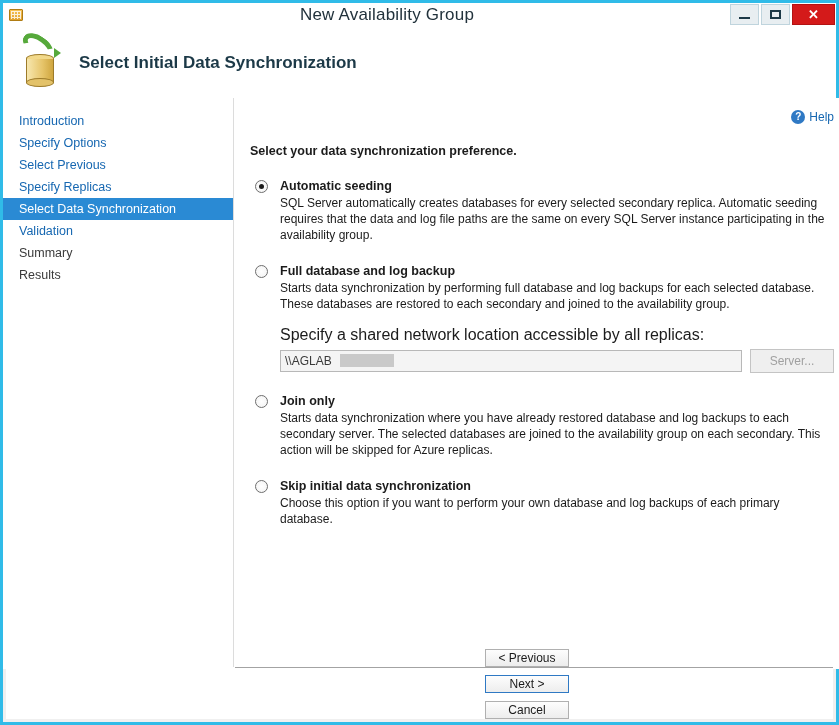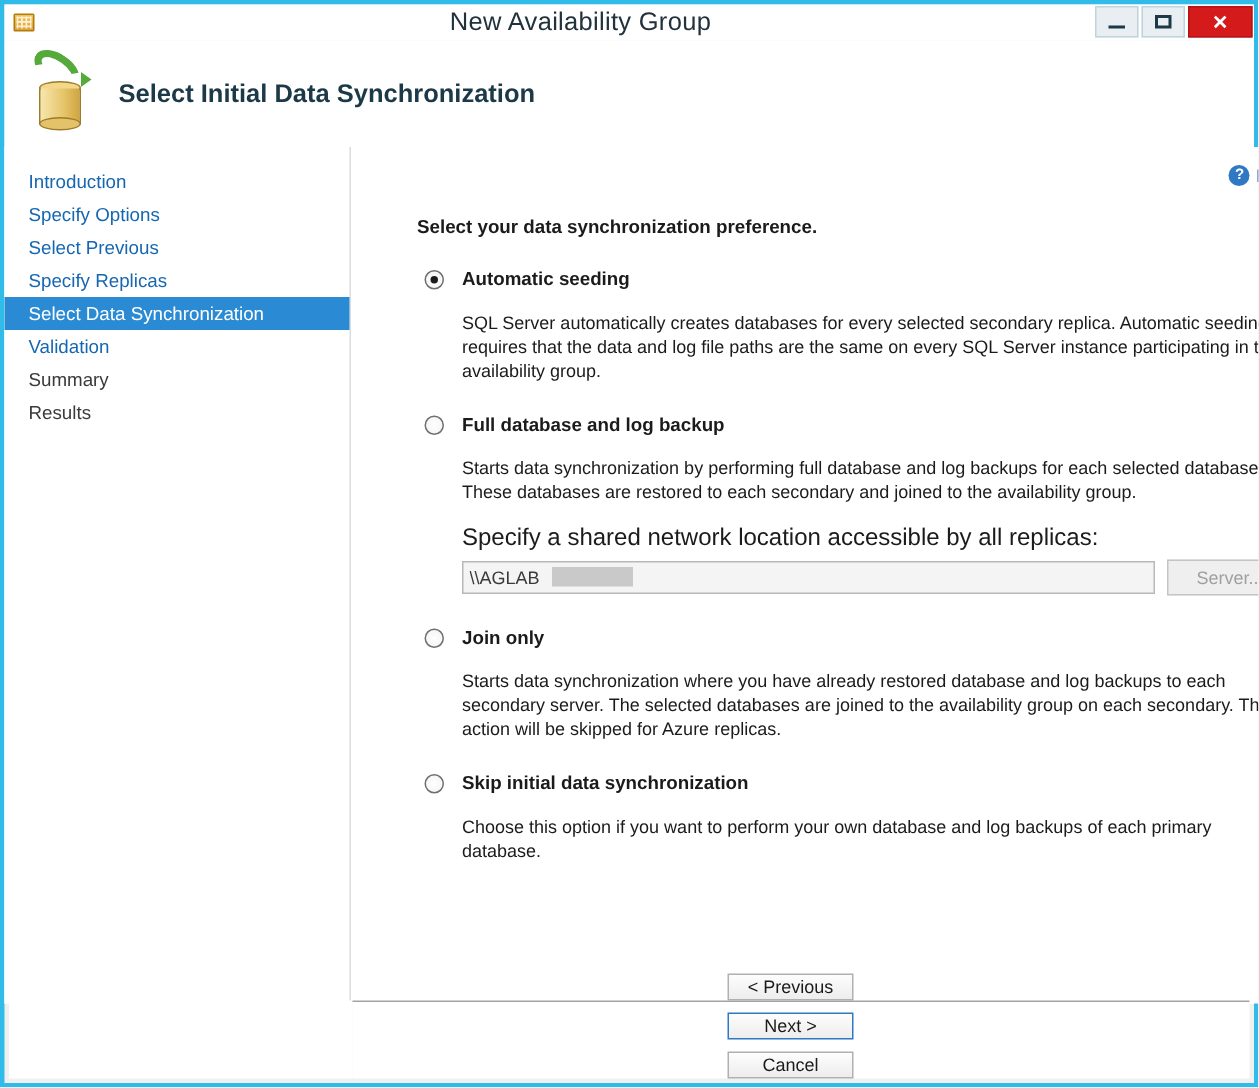--- a/index.html
+++ b/index.html
@@ -189,21 +189,20 @@
     color: #1c3947;
     font-weight: bold;
   }
 
   
   .body-split {
     position: relative;
     display: flex;
     height: 571px;
     background: #ffffff;
-    gap: 28px;
   }
   .sidebar {
     width: 231px;
     flex: none;
     background: #ffffff;
     padding-top: 12px;
     box-sizing: border-box;
     border-right: 1px solid #dcdcdc;
   }
   .side-item {
@@ -289,21 +288,21 @@
     font-size: 12.5px;
     font-weight: bold;
     color: #1b1b1b;
     line-height: 16px;
     margin-top: 20px;
   }
   .opt-desc {
     font-size: 12px;
     color: #1b1b1b;
     line-height: 16px;
-    margin-top: 13px;
+    margin-top: 1px;
     max-width: 545px;
   }
   .share-label {
     font-size: 16px;
     color: #1b1b1b;
     margin-top: 14px;
   }
   .share-row {
     display: flex;
     align-items: center;

